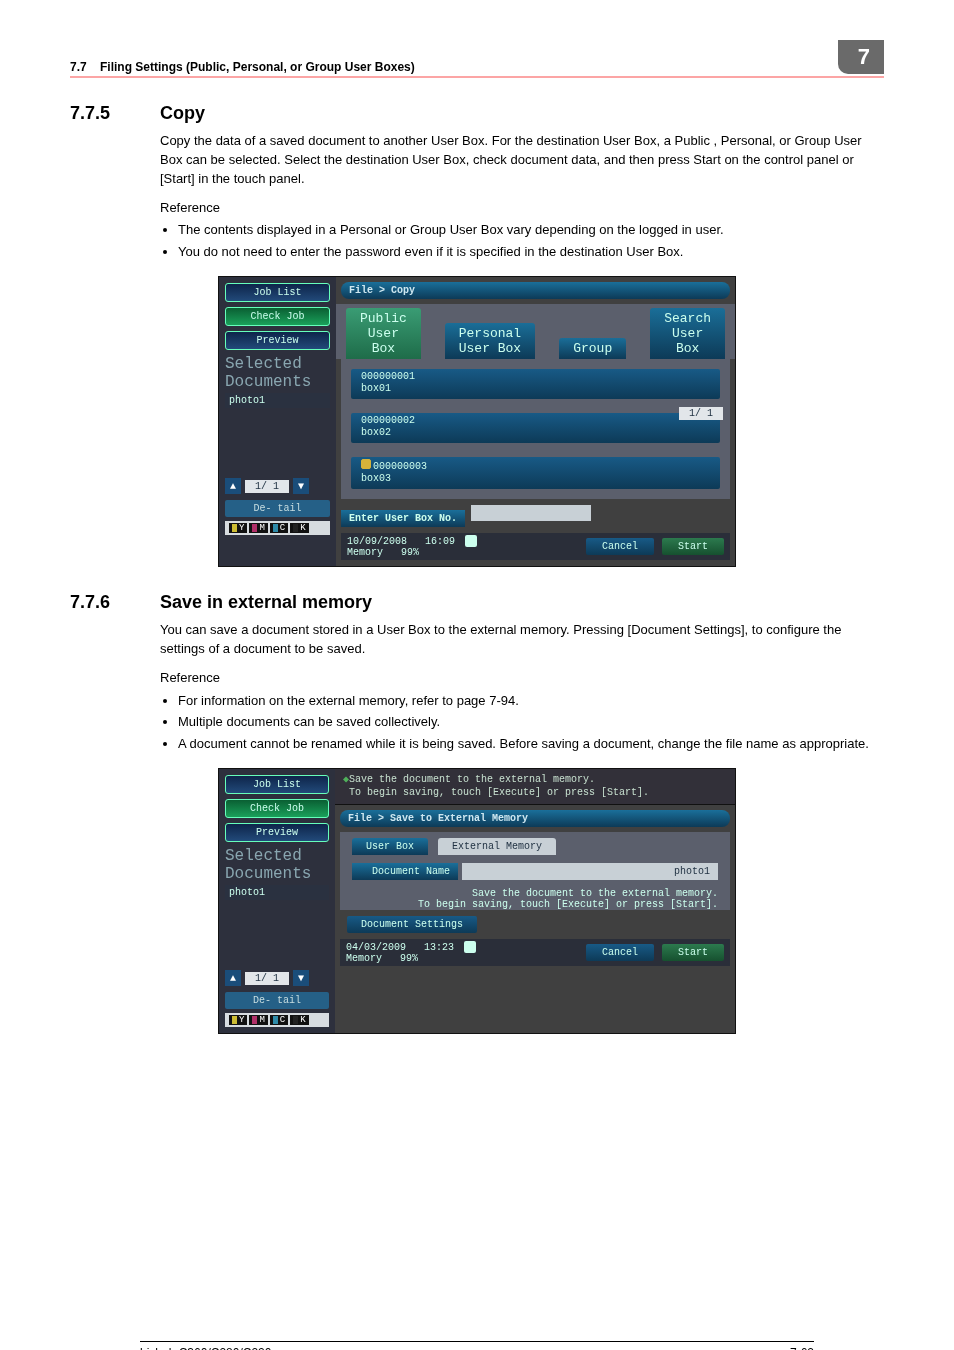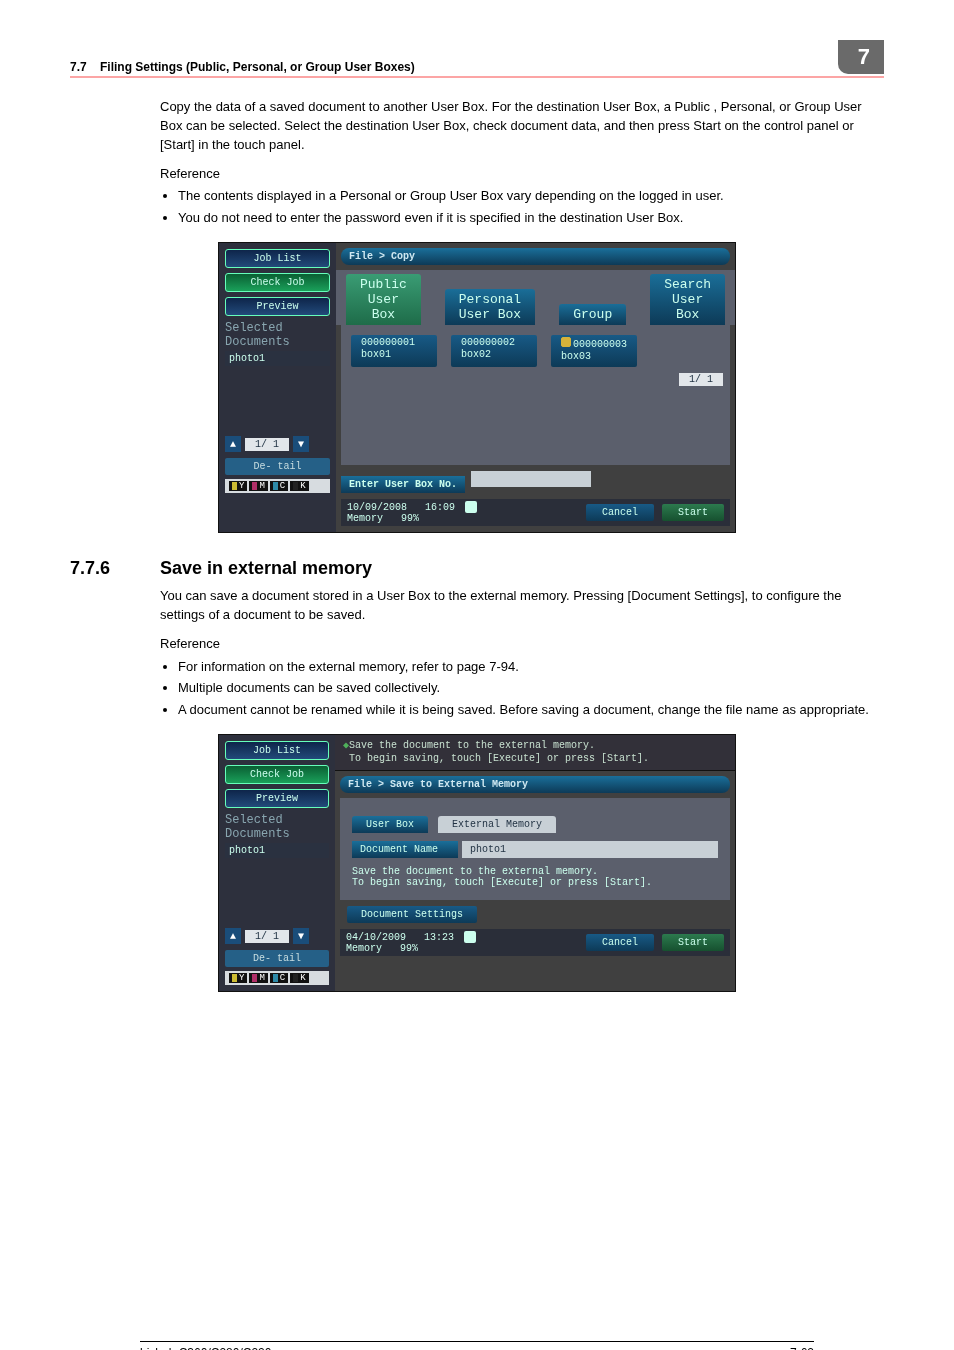--- a/index.html
+++ b/index.html
@@ -53,21 +53,21 @@
   }
   .panel-inner { display: flex; }
   .side-col { width: 134px; padding: 6px; box-sizing: border-box; background:#2d303d; }
   .side-btn {
     background: linear-gradient(#0e254a,#224a7a);
     border: 1px solid #6fb; border-radius: 3px;
     text-align: center; padding: 3px 0; margin-bottom: 5px;
     color:#cfe;
   }
   .side-btn.sel { background: linear-gradient(#0a5f33,#1aa05a); }
-  .side-lbl { color:#89a6b0; font-size:12px; margin-top:0; }
+  .side-lbl { color:#89a6b0; font-size:16px; margin-top:0; }
   .doc-name { background:#2a3140; color:#cfe; padding:2px 4px; margin-top:2px; }
   .pager-row { display:flex; align-items:center; gap:4px; margin-top:70px; }
   .pager-arrow {
     width:16px; height:16px; background:#1a4d7a; display:flex;
     align-items:center; justify-content:center; color:#fff; font-size:10px;
   }
   .pager-num { background:#e2e6ea; color:#234; padding:1px 10px; font-size:10px; }
   .detail-btn { background:#256087; text-align:center; padding:3px 0; margin-top:6px; border-radius:2px; }
   .toner-row { background:#d7dce0; display:flex; gap:2px; padding:2px 4px; margin-top:4px; }
   .toner-cell { background:#111; color:#fff; padding:0 3px; font-size:9px; }
@@ -91,36 +91,36 @@
     display:flex; gap:24px; padding:4px 10px 0 10px;
     background:#5b5f6c; align-items:flex-end;
   }
   .tab-btn {
     background: linear-gradient(#1a6e98,#0d3a57);
     padding:3px 14px; border-radius:3px 3px 0 0;
     color:#cfe; font-size:13px; text-align:center;
   }
   .tab-btn.on { background: linear-gradient(#3a9c74,#1e6c49); }
   .list-bg { background:#5b5f6c; margin:0 5px; padding:10px; min-height:120px; }
-  .box-row{display:flex; gap:14px;}
+  .box-row{display:flex; gap:14px;flex-direction:column;}
   .box-btn{
     background: linear-gradient(#185a86,#0d3a57);
     padding:2px 10px 4px 10px; border-radius:2px;
     min-width:66px; color:#cfe; line-height:1.2;
   }
   .box-btn .id{display:block;}
   .box-btn .bn{display:block;}
   .lock{display:inline-block;width:8px;height:8px;border:1px solid #d5b23a;border-radius:2px;margin-right:2px;background:#d5b23a;}
   .rhs-pager { position:absolute; right:12px; top:130px; background:#e2e6ea;color:#234;padding:1px 10px;font-size:10px;}
   .enter-row{margin:6px 5px 0 5px;}
   .enter-lab{display:inline-block;background:linear-gradient(#1a6f9a,#0d3a57);padding:3px 8px;color:#cfe;font-weight:bold;}
   .enter-box{display:inline-block;width:120px;height:16px;background:#c8d0d6;}
   .sec-tabs{display:flex;gap:10px;padding:6px 12px 0 12px;background:#5b5f6c;}
   .sec-tab{background:linear-gradient(#1a6f9a,#0d3a57);padding:3px 14px;border-radius:3px 3px 0 0;color:#cfe;}
-  .info-area{background:#5b5f6c;margin:0 5px;padding:12px 12px;}
+  .info-area{background:#5b5f6c;margin:0 5px;padding:0 12px;text-align:right;}
   .kv-row{display:flex;align-items:center;margin-top:8px;}
   .kv-lab{background:linear-gradient(#1a6f9a,#0d3a57);padding:3px 8px;color:#cfe;min-width:90px;}
   .kv-val{background:#c8d0d6;color:#234;padding:3px 8px;margin-left:4px;min-width:240px;}
   .small-guide{margin-top:8px;color:#cfe;}
   .docset-btn{background:linear-gradient(#185a86,#0d3a57);padding:3px 14px;border-radius:2px;color:#cfe;margin:6px 0 0 12px;display:inline-block;}
   .foot-bar{
     display:flex;justify-content:space-between;align-items:center;
     background:#2a2e39;margin:6px 5px 4px 5px;padding:2px 6px;
   }
   .foot-left{color:#cfe;}
@@ -142,20 +142,24 @@
 <div class="wrap">
 
 <div class="hdr-line">
   <div class="hdr-left">
     <span>7.7</span>&nbsp;&nbsp;&nbsp;
     <span>Filing Settings (Public, Personal, or Group User Boxes)</span>
   </div>
   <div class="chapter-box">7</div>
 </div>
 
+<div class="sect-row">
+  <div class="sect-num">7.7.5</div>
+  <div class="sect-title">Copy</div>
+</div>
 <div class="body-block">
   <div>Copy the data of a saved document to another User Box. For the destination User Box, a Public , Personal, or Group User Box can be selected. Select the destination User Box, check document data, and then press Start on the control panel or [Start] in the touch panel.</div>
   <div class="ref-label">Reference</div>
   <ul class="bulleted">
     <li>The contents displayed in a Personal or Group User Box vary depending on the logged in user.</li>
     <li>You do not need to enter the password even if it is specified in the destination User Box.</li>
   </ul>
 </div>
 
 <div class="panel">
@@ -282,21 +286,21 @@
         </div>
         <div class="small-guide">
           <span>Save the document to the external memory.</span><br>
           <span>To begin saving, touch [Execute] or press [Start].</span>
         </div>
       </div>
       <div class="docset-btn">Document
 Settings</div>
       <div class="foot-bar">
         <div class="foot-left">
-          <span>04/10/2009</span>&nbsp;&nbsp;
+          <span>04/03/2009</span>&nbsp;&nbsp;
           <span>13:23</span>
           <span class="foot-icon"></span><br>
           <span>Memory</span>&nbsp;&nbsp;
           <span>99%</span>
         </div>
         <div class="foot-right">
           <div class="foot-btn">Cancel</div>
           <div class="foot-btn start">Start</div>
         </div>
       </div>

